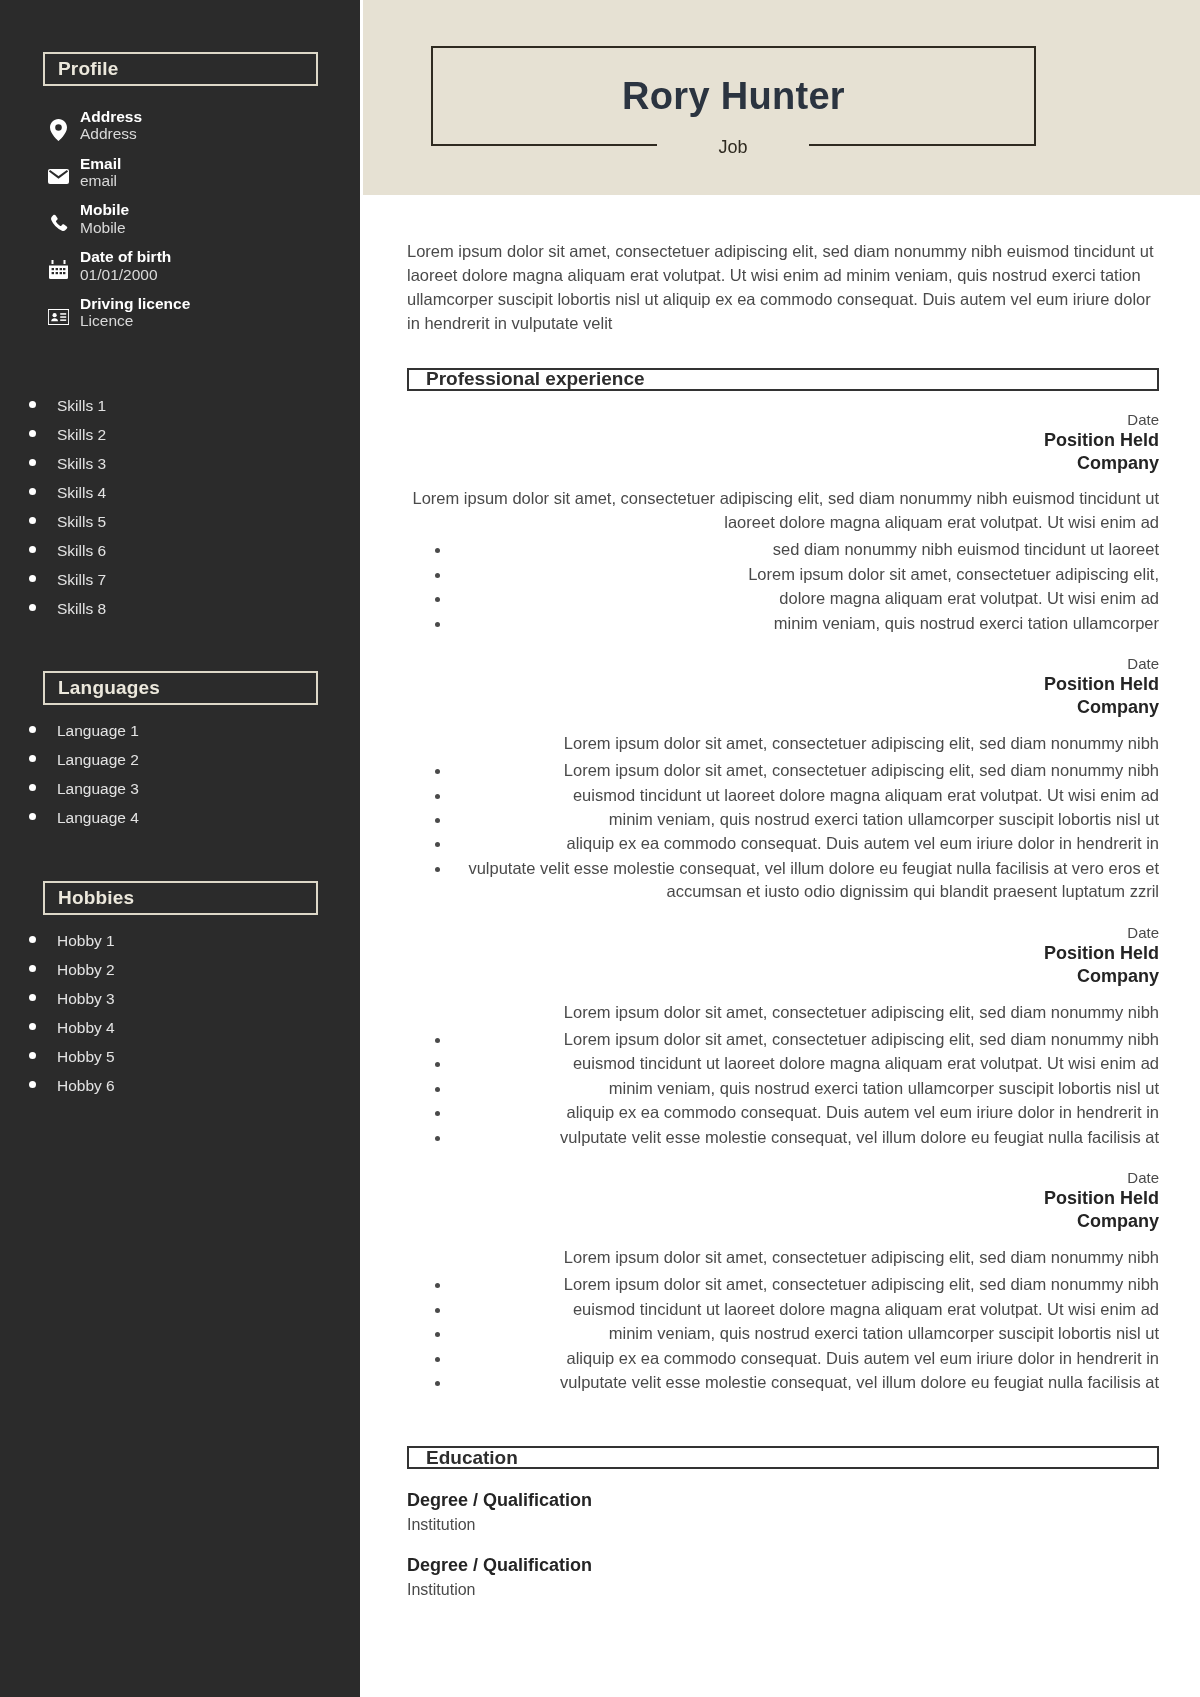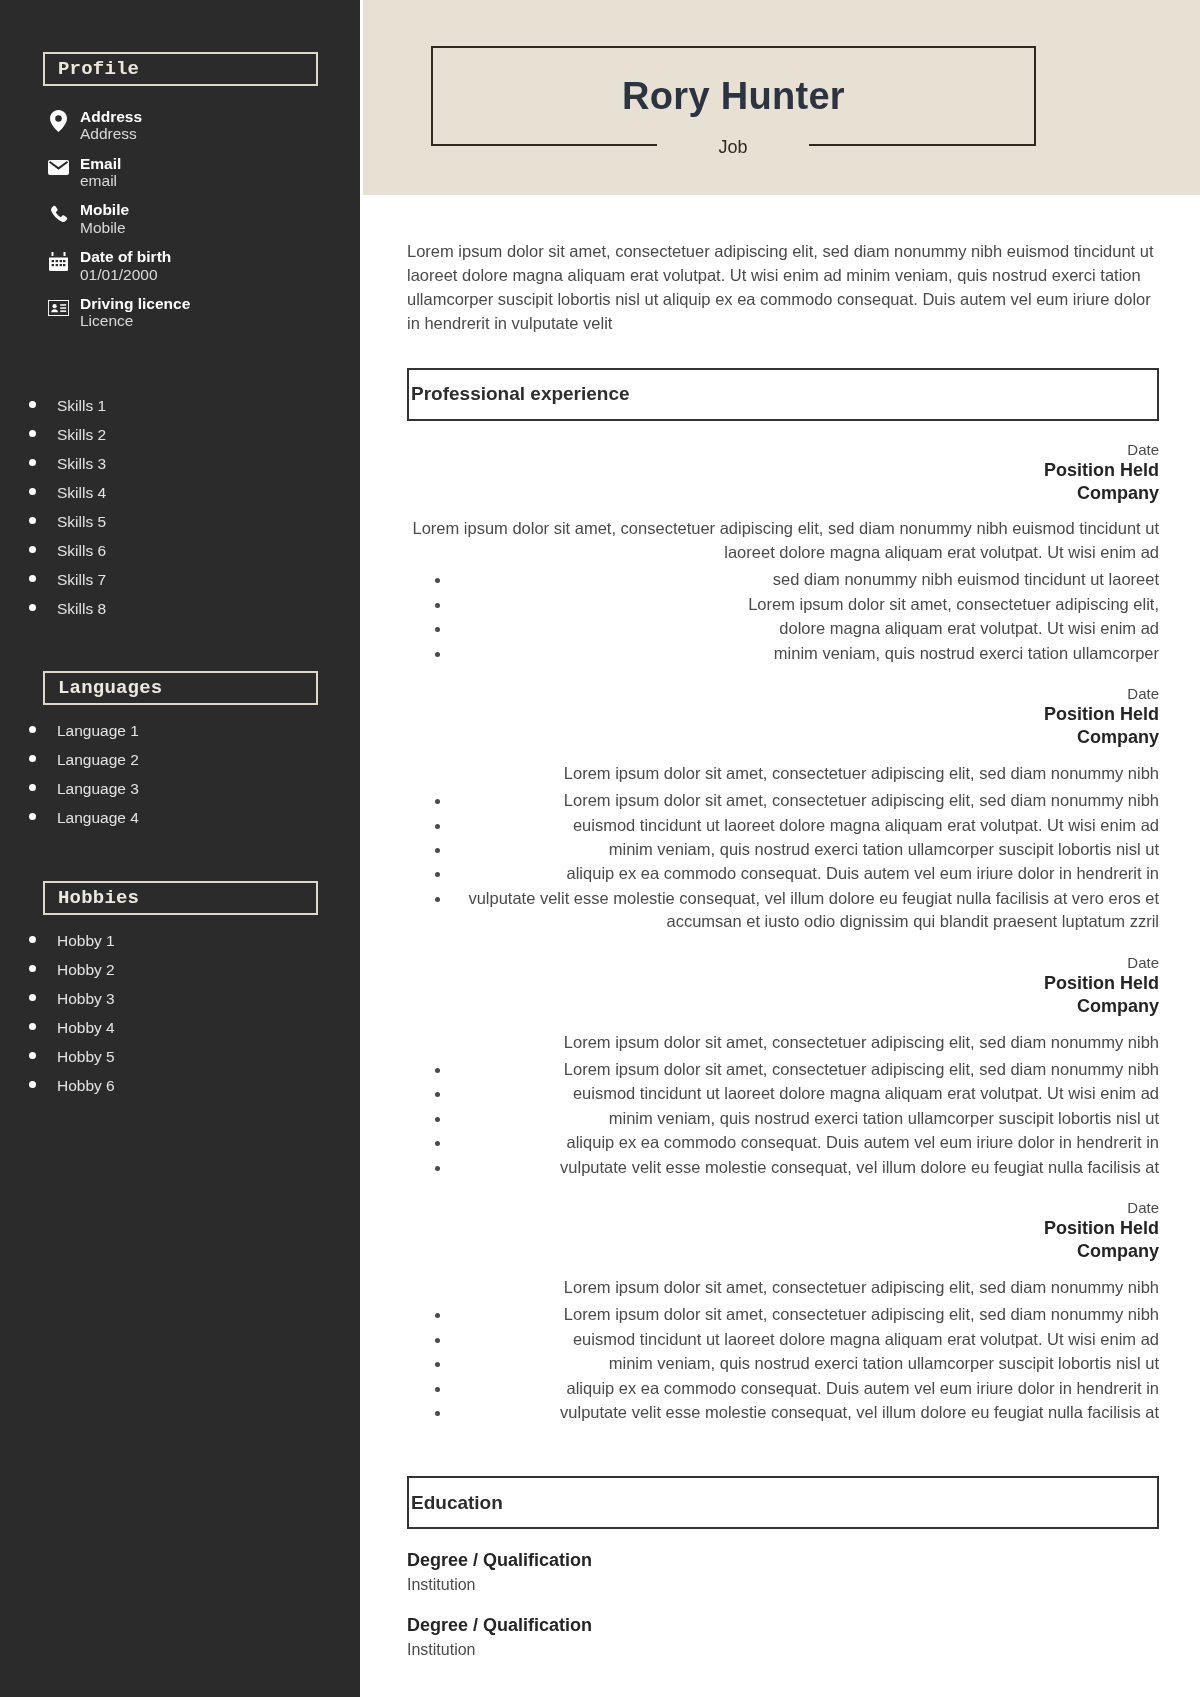--- a/index.html
+++ b/index.html
@@ -18,32 +18,31 @@
     box-sizing:border-box;
     padding:0;
   }
   .side-head{
     margin:0 42px 0 43px;
     border:2px solid #ddd8c8;
     box-sizing:border-box;
     height:34px;
     display:flex;align-items:center;
     padding-left:13px;
-    font-family:Liberation Mono, monospace;
   }
   .side-head span{
     color:#ece8dc;
     font-size:19px;
     font-weight:bold;
     letter-spacing:.2px;
   }
 
   .contact-list{margin:22px 0 0 0;padding:0;}
   .contact-row{
-    display:flex;align-items:flex-start;
+    display:flex;align-items:flex-end;
     margin:0 0 12px 0;
     padding-left:43px;
   }
   .c-icon{
     width:30px;min-width:30px;height:26px;
     display:flex;align-items:center;justify-content:center;
     margin-right:7px;
   }
   .c-icon svg{display:block;}
   .c-text{display:flex;flex-direction:column;line-height:1.12;}
@@ -106,25 +105,25 @@
     box-sizing:border-box;
   }
   .intro{
     margin:45px 0 0 0;
     font-size:16.5px;line-height:1.45;color:#4a4a4a;
     text-align:left;
   }
 
   .sec-head{
     margin-top:32px;
-    height:53px;
+    height:23px;
     border:2px solid #333333;
     box-sizing:border-box;
     display:flex;align-items:center;
-    padding-left:2px;
+    padding-left:17px;
   }
   .sec-head span{font-size:19px;font-weight:bold;color:#2d2d2d;}
 
   .entry{margin-top:20px;text-align:right;}
   .entry .date{font-size:15px;color:#4a4a4a;margin-left:3px;}
   .entry .pos{font-size:18px;font-weight:bold;color:#242424;line-height:1.3;margin-top:1px;}
   .entry .comp{font-size:18px;font-weight:bold;color:#242424;line-height:1.3;}
   .entry .desc{
     margin-top:12px;
     font-size:16.5px;line-height:1.42;color:#4a4a4a;

